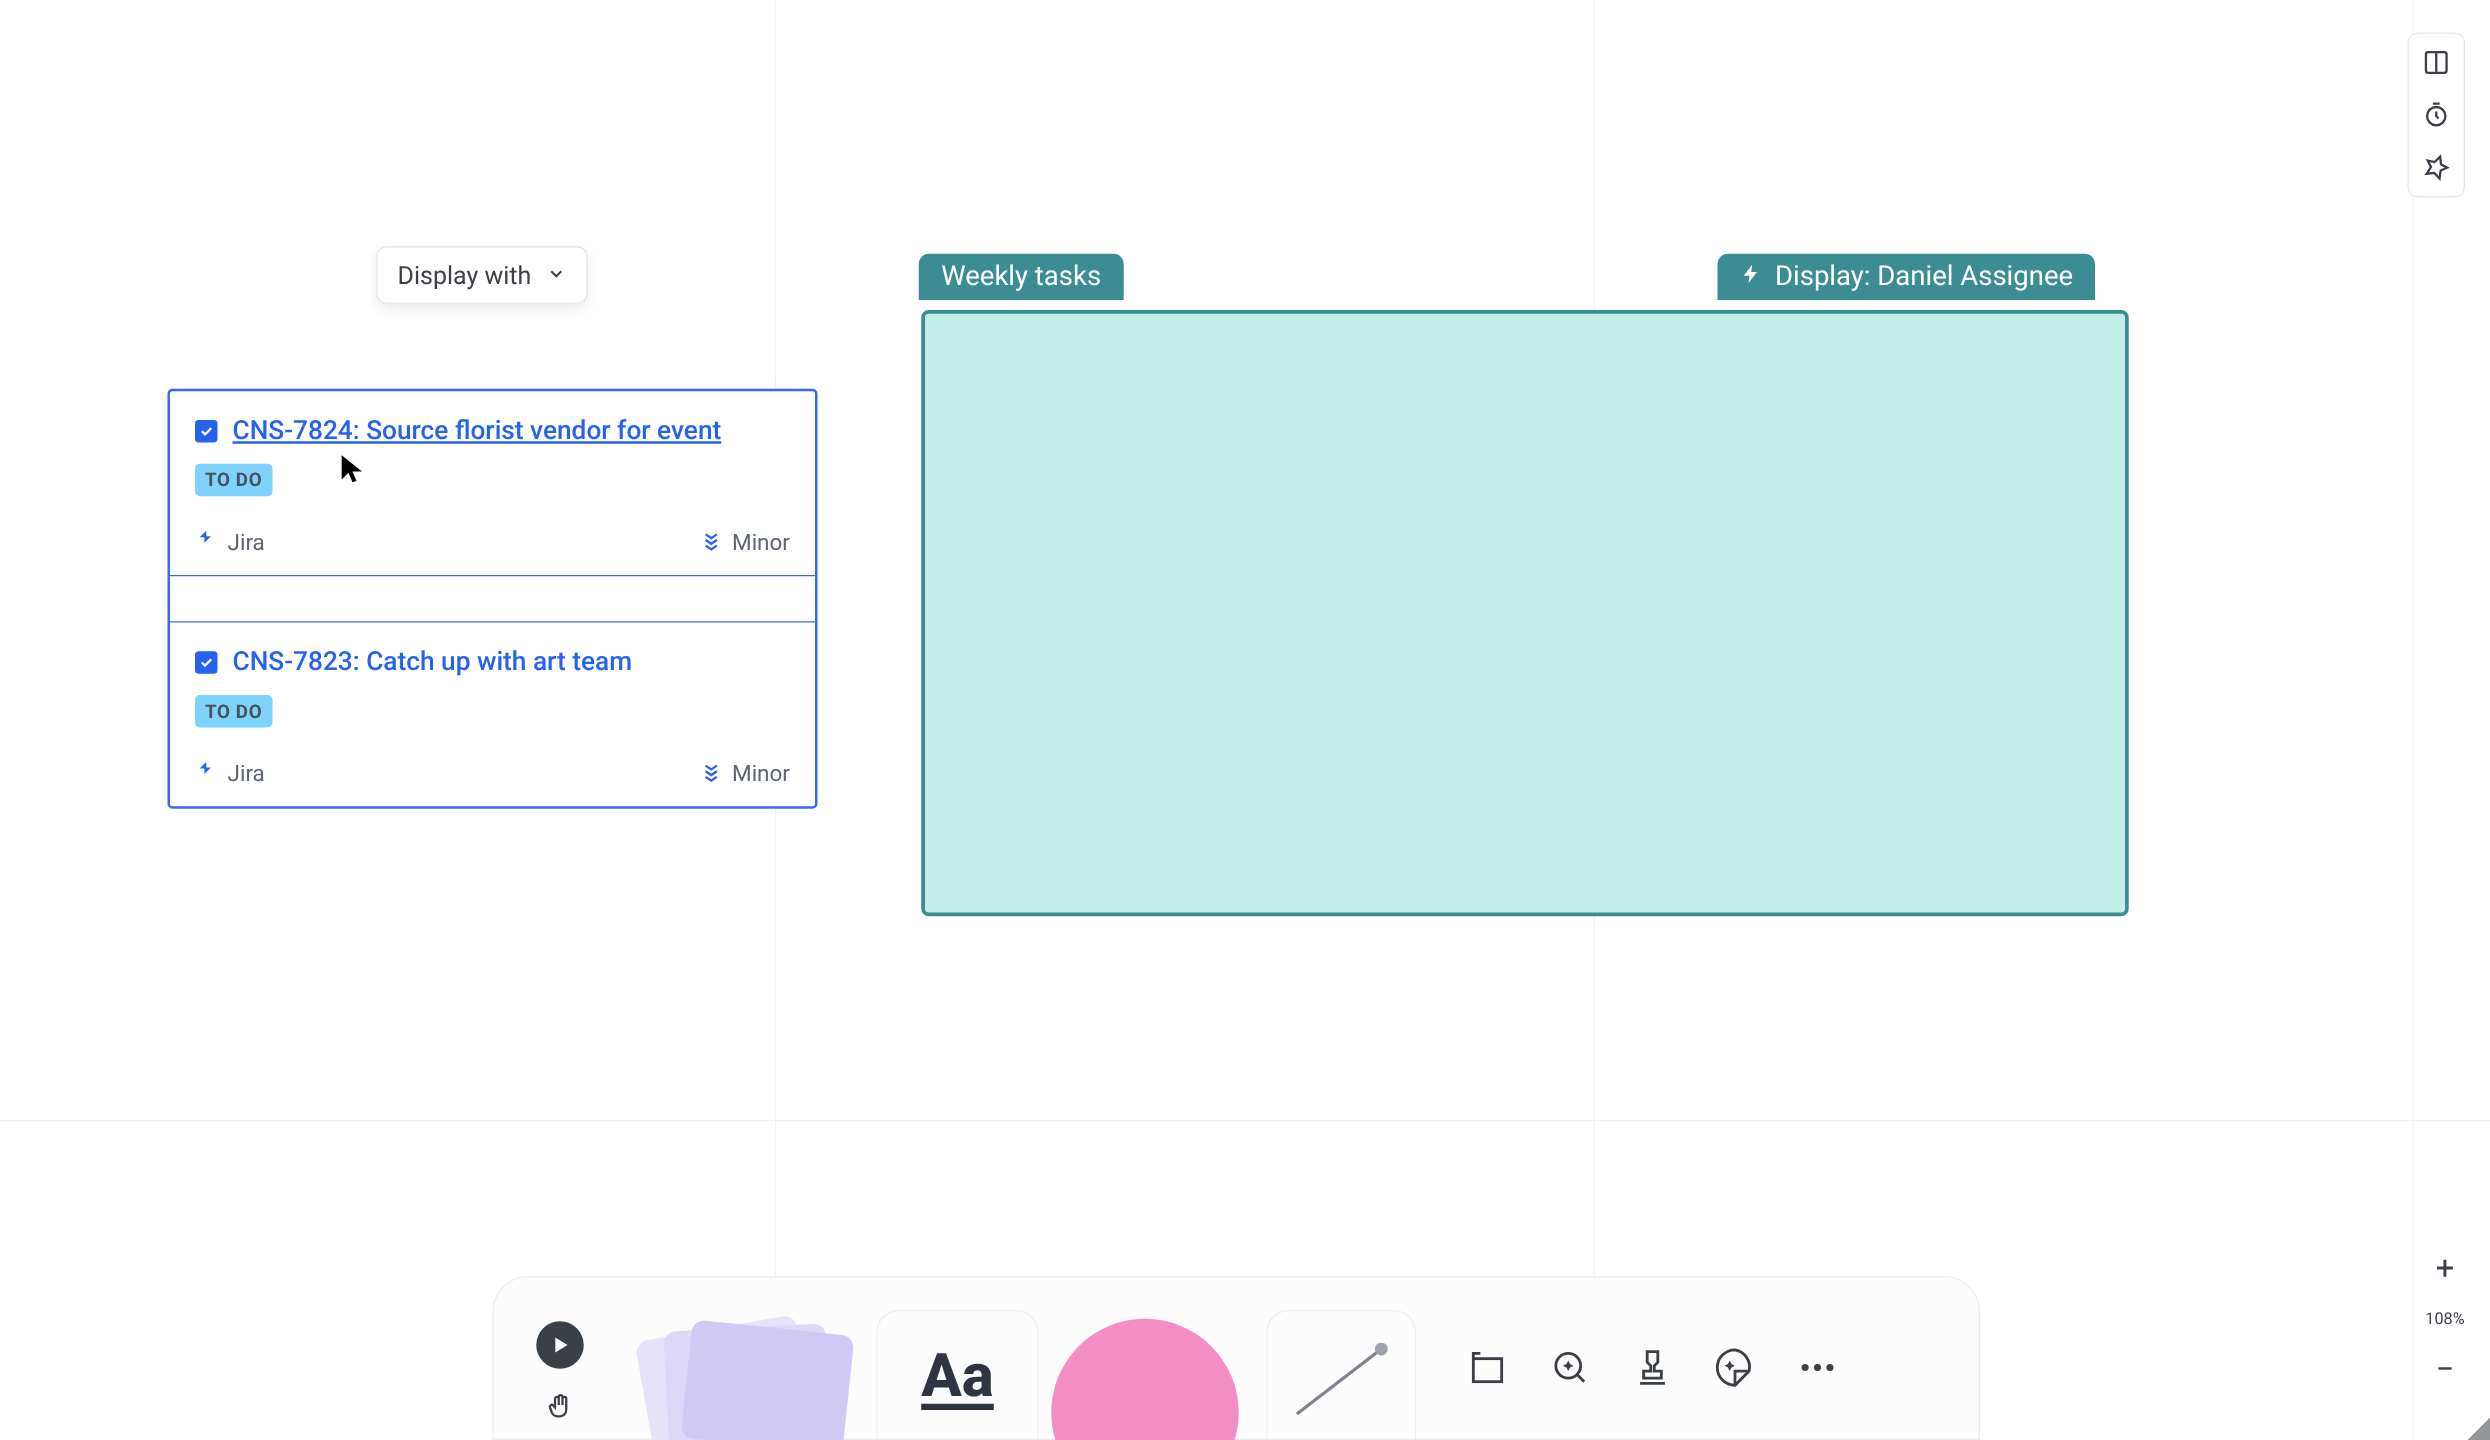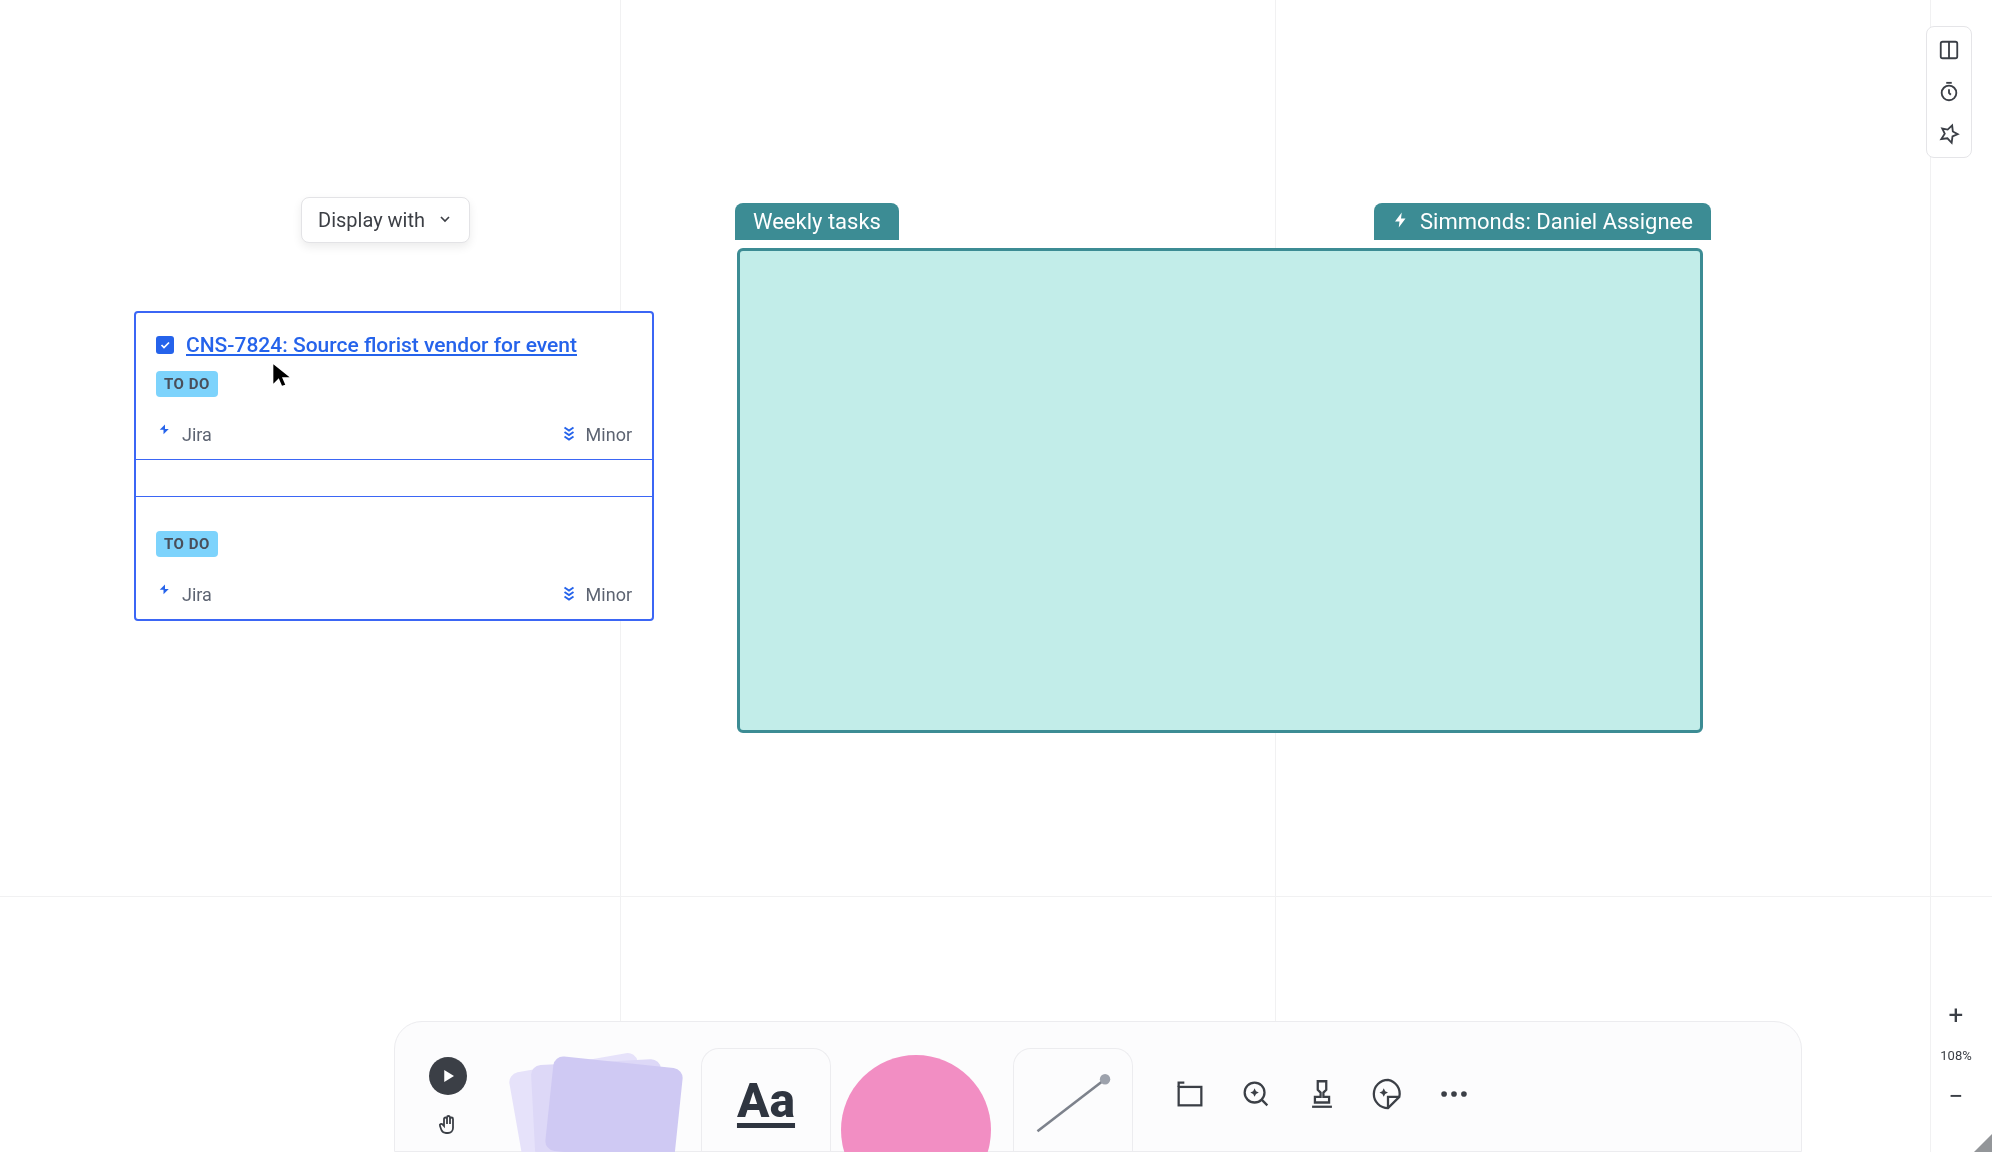--- a/index.html
+++ b/index.html
@@ -177,21 +177,21 @@
       background: #c2ede9;
       border: 3px solid #3c8c94;
       border-radius: 6px;
     }
 
     
     .bottom-toolbar {
       position: absolute;
       left: 394px;
       top: 1021px;
-      width: 1408px;
+      width: 1190px;
       height: 131px;
       background: #fcfcfd;
       border: 1px solid #ececef;
       border-radius: 28px 28px 0 0;
       display: flex;
       align-items: flex-end;
       padding: 0 20px;
     }
     .bt-left {
       width: 66px;
@@ -356,20 +356,28 @@
               <path d="M6 12l6 4 6-4"></path>
               <path d="M6 18l6 4 6-4"></path>
             </svg>
         </span>
         <span>Minor</span>
       </div>
     </div>
   </div>
   <div class="card-divider"></div>
   <div class="task-card">
+    <div class="task-title-row">
+      <span class="task-check">
+        <svg width="12" height="12" viewBox="0 0 24 24" fill="none" stroke="white" stroke-width="3.5">
+            <path d="M5 12l5 5L20 7"></path>
+          </svg>
+      </span>
+      <span class="task-title">CNS-7823: Catch up with art team</span>
+    </div>
     <span class="task-status">TO DO</span>
     <div class="task-footer">
       <div class="task-src">
         <span class="jira-icon">
           <svg width="18" height="18" viewBox="0 0 24 24" fill="currentColor">
               <path d="M12 2 5 9h5v6l7-7h-5V2z"></path>
             </svg>
         </span>
         <span>Jira</span>
       </div>
@@ -395,21 +403,21 @@
 
 <div class="section-label weekly-label">
   <span>Weekly tasks</span>
 </div>
 <div class="section-label assignee-label">
   <span>
     <svg width="18" height="18" viewBox="0 0 24 24" fill="#fff">
         <path d="M13 2 4 14h6l-1 8 9-12h-6z"></path>
       </svg>
   </span>
-  <span><span>Simmonds: </span><span>Daniel Assignee</span></span>
+  <span><span>Display: </span><span>Daniel Assignee</span></span>
 </div>
 
 <div class="section-frame"></div>
 
 <div class="bottom-toolbar">
   <div class="bt-left">
     <div class="bt-play">
       <svg width="18" height="18" viewBox="0 0 24 24" fill="#fff">
           <path d="M7 4l13 8-13 8z"></path>
         </svg>

